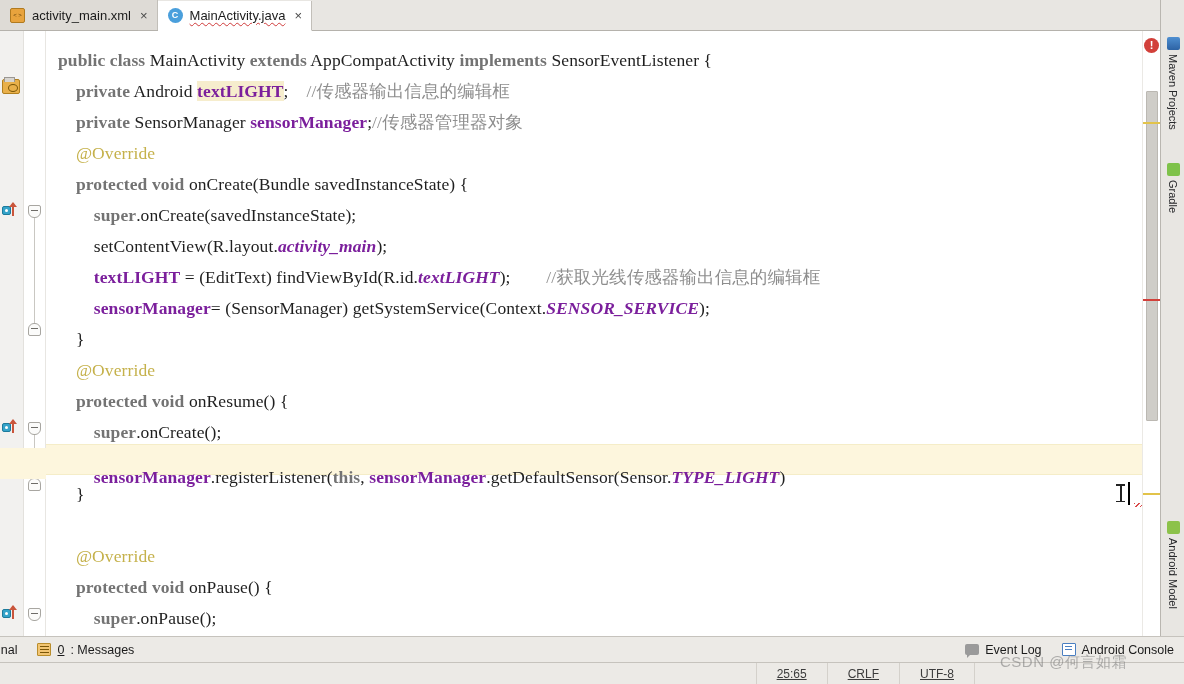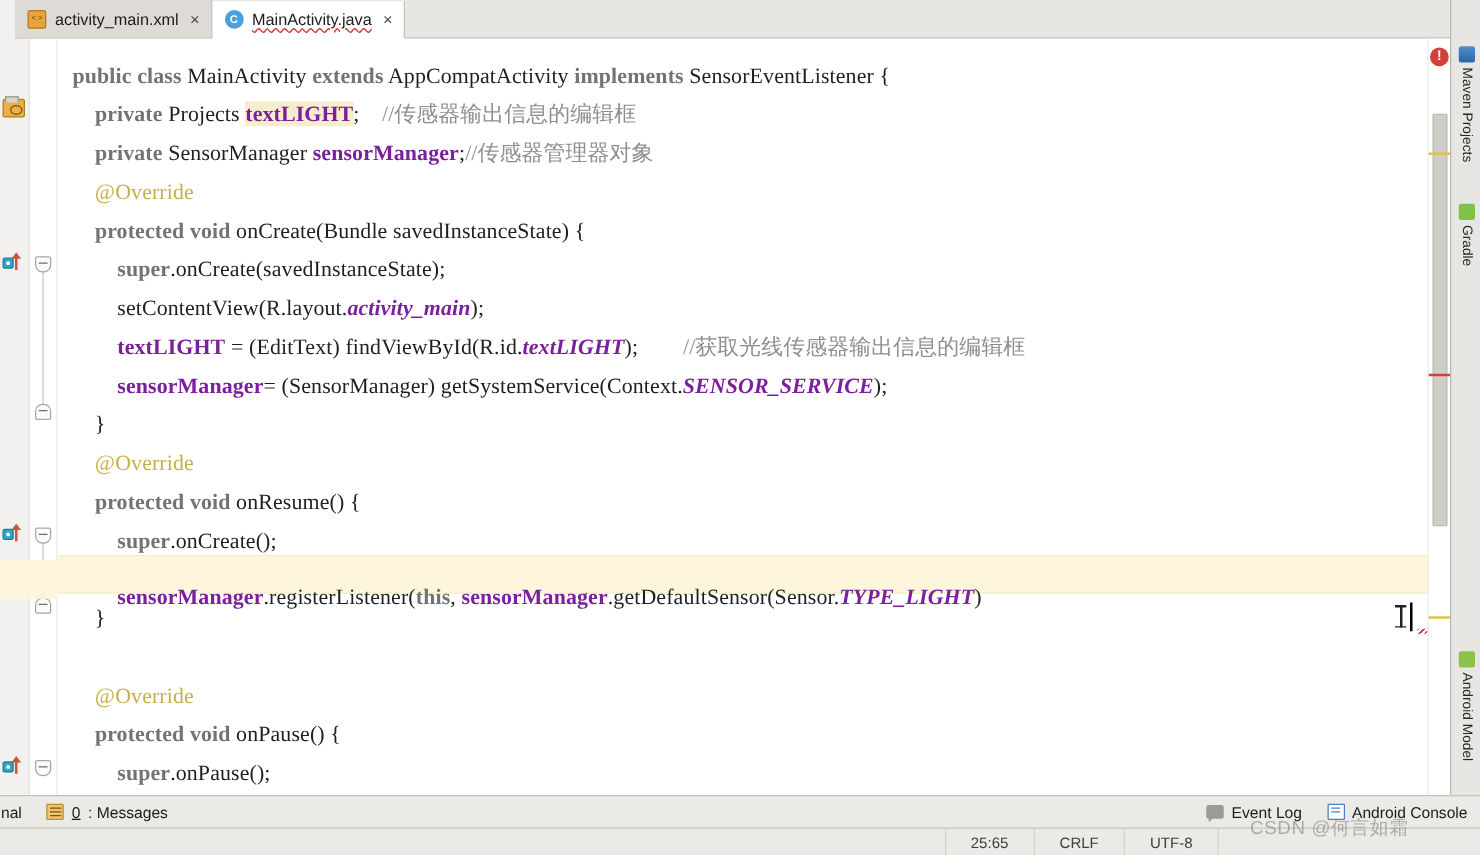--- a/index.html
+++ b/index.html
@@ -12,21 +12,21 @@
   }
 
   #app {
     position: relative;
     width: 1184px; height: 684px;
     background: #f2f1ef;
   }
 
   
   .tabbar {
-    position: absolute; top: 0; left: 12px;
+    position: absolute; top: 0; left: 0;
     width: 1160px; height: 31px;
     background: #e8e6e2;
     border-bottom: 1px solid #b5b2ac;
     display: flex; align-items: flex-end;
   }
   .tab {
     height: 30px;
     display: flex; align-items: center;
     padding: 0 9px 0 10px;
     gap: 7px;
@@ -372,20 +372,21 @@
     display: flex; align-items: center;
     font-size: 12px; color: #3c3c3c;
     font-family: "Liberation Sans", sans-serif;
     overflow: hidden;
   }
   .sb-item {
     padding: 0 20px; height: 100%;
     display: flex; align-items: center;
     border-left: 1px solid #d4d1cb;
     white-space: nowrap;
+    text-decoration: underline;
   }
   .sb-grow { flex: 1 1 auto; border: none; }
 
   
   .watermark {
     position: absolute;
     left: 1000px; top: 653px;
     font-size: 15px;
     color: rgba(120,120,120,0.55);
     font-family: "Liberation Sans", sans-serif;
@@ -456,21 +457,21 @@
 
       <div class="fold tipdown" style="top:577px">
         <span class="box"></span>
           <span class="minus"></span>
       </div>
     </div>
 
     <div class="code">
       <div id="code-lines">
           <div class="line" style="top: 14px;"><span class="kw">public</span><span class="plain"> </span><span class="kw">class</span><span class="plain"> MainActivity </span><span class="kw">extends</span><span class="plain"> AppCompatActivity </span><span class="kw">implements</span><span class="plain"> SensorEventListener {</span></div>
-          <div class="line" style="top: 45px;"><span class="plain">    </span><span class="kw">private</span><span class="plain"> Projects </span><span class="fld hlw">textLIGHT</span><span class="plain">;    </span><span class="cmt">//传感器输出信息的编辑框</span></div>
+          <div class="line" style="top: 45px;"><span class="plain">    </span><span class="kw">private</span><span class="plain"> Android </span><span class="fld hlw">textLIGHT</span><span class="plain">;    </span><span class="cmt">//传感器输出信息的编辑框</span></div>
           <div class="line" style="top: 76px;"><span class="plain">    </span><span class="kw">private</span><span class="plain"> SensorManager </span><span class="fld">sensorManager</span><span class="plain">;</span><span class="cmt">//传感器管理器对象</span></div>
           <div class="line" style="top: 107px;"><span class="anno">    @Override</span></div>
           <div class="line" style="top: 138px;"><span class="plain">    </span><span class="kw">protected</span><span class="plain"> </span><span class="kw">void</span><span class="plain"> onCreate(Bundle savedInstanceState) {</span></div>
           <div class="line" style="top: 169px;"><span class="plain">        </span><span class="kw">super</span><span class="plain">.onCreate(savedInstanceState);</span></div>
           <div class="line" style="top: 200px;"><span class="plain">        setContentView(R.layout.</span><span class="stat">activity_main</span><span class="plain">);</span></div>
           <div class="line" style="top: 231px;"><span class="plain">        </span><span class="fld">textLIGHT</span><span class="plain"> = (EditText) findViewById(R.id.</span><span class="stat">textLIGHT</span><span class="plain">);        </span><span class="cmt">//获取光线传感器输出信息的编辑框</span></div>
           <div class="line" style="top: 262px;"><span class="plain">        </span><span class="fld">sensorManager</span><span class="plain">= (SensorManager) getSystemService(Context.</span><span class="stat">SENSOR_SERVICE</span><span class="plain">);</span></div>
           <div class="line" style="top: 293px;"><span class="plain">    }</span></div>
           <div class="line" style="top: 324px;"><span class="anno">    @Override</span></div>
           <div class="line" style="top: 355px;"><span class="plain">    </span><span class="kw">protected</span><span class="plain"> </span><span class="kw">void</span><span class="plain"> onResume() {</span></div>

